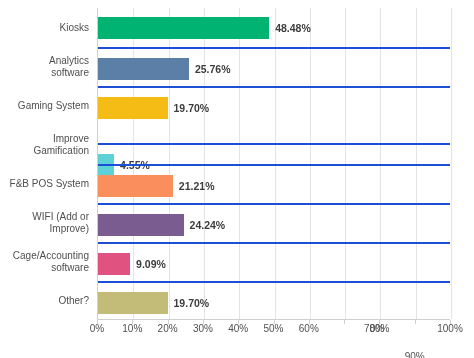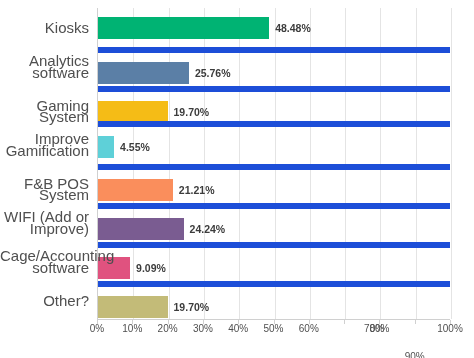--- a/index.html
+++ b/index.html
@@ -39,21 +39,21 @@
     position: absolute;
     left: 0;
     top: 0;
     right: 0;
     bottom: 0;
   }
   .row {
     position: absolute;
     left: 0;
     right: 0;
-    border-top: 6px solid #1d4ed8;
+    border-top: 2px solid #1d4ed8;
     box-sizing: border-box;
   }
   .row:first-child {
     border-top: none;
     text-align: center;
   }
   .bar {
     position: absolute;
     left: 0;
     border-radius: 0;
@@ -64,21 +64,21 @@
     font-weight: bold;
     color: #3c3c3c;
     white-space: nowrap;
     line-height: 1;
   }
   .cat-wrap {
     position: absolute;
     left: 0;
     width: 90px;
     text-align: right;
-    font-size: 15px;
+    font-size: 10px;
     color: #4f4f4f;
     line-height: 11.5px;
   }
   .xtick {
     position: absolute;
     top: 323px;
     font-size: 10px;
     color: #4f4f4f;
     transform: translateX(-50%);
     white-space: nowrap;
@@ -115,21 +115,21 @@
           <div class="bar-value" style="left: 177.134px; top: 14.5px;">48.48%</div>
         </div>
         <div class="row" style="top: 39px; height: 39px;">
           <div class="bar" style="width: 90.9328px; height: 22px; top: 8.5px; background: rgb(91, 127, 166);"></div>
           <div class="bar-value" style="left: 96.9328px; top: 14.5px;">25.76%</div>
         </div>
         <div class="row" style="top: 78px; height: 39px;">
           <div class="bar" style="width: 69.541px; height: 22px; top: 8.5px; background: rgb(245, 188, 22);"></div>
           <div class="bar-value" style="left: 75.541px; top: 14.5px;">19.70%</div>
         </div>
-        <div class="row" style="top: 113px; height: 39px;">
+        <div class="row" style="top: 135px; height: 39px;">
           <div class="bar" style="width: 16.0615px; height: 22px; top: 8.5px; background: rgb(94, 208, 216);"></div>
           <div class="bar-value" style="left: 22.0615px; top: 14.5px;">4.55%</div>
         </div>
         <div class="row" style="top: 156px; height: 39px; padding-left: 11px;">
           <div class="bar" style="width: 74.8713px; height: 22px; top: 8.5px; background: rgb(250, 142, 92);"></div>
           <div class="bar-value" style="left: 80.8713px; top: 14.5px;">21.21%</div>
         </div>
         <div class="row" style="top: 195px; height: 39px;">
           <div class="bar" style="width: 85.5672px; height: 22px; top: 8.5px; background: rgb(122, 92, 145);"></div>
           <div class="bar-value" style="left: 91.5672px; top: 14.5px;">24.24%</div>

